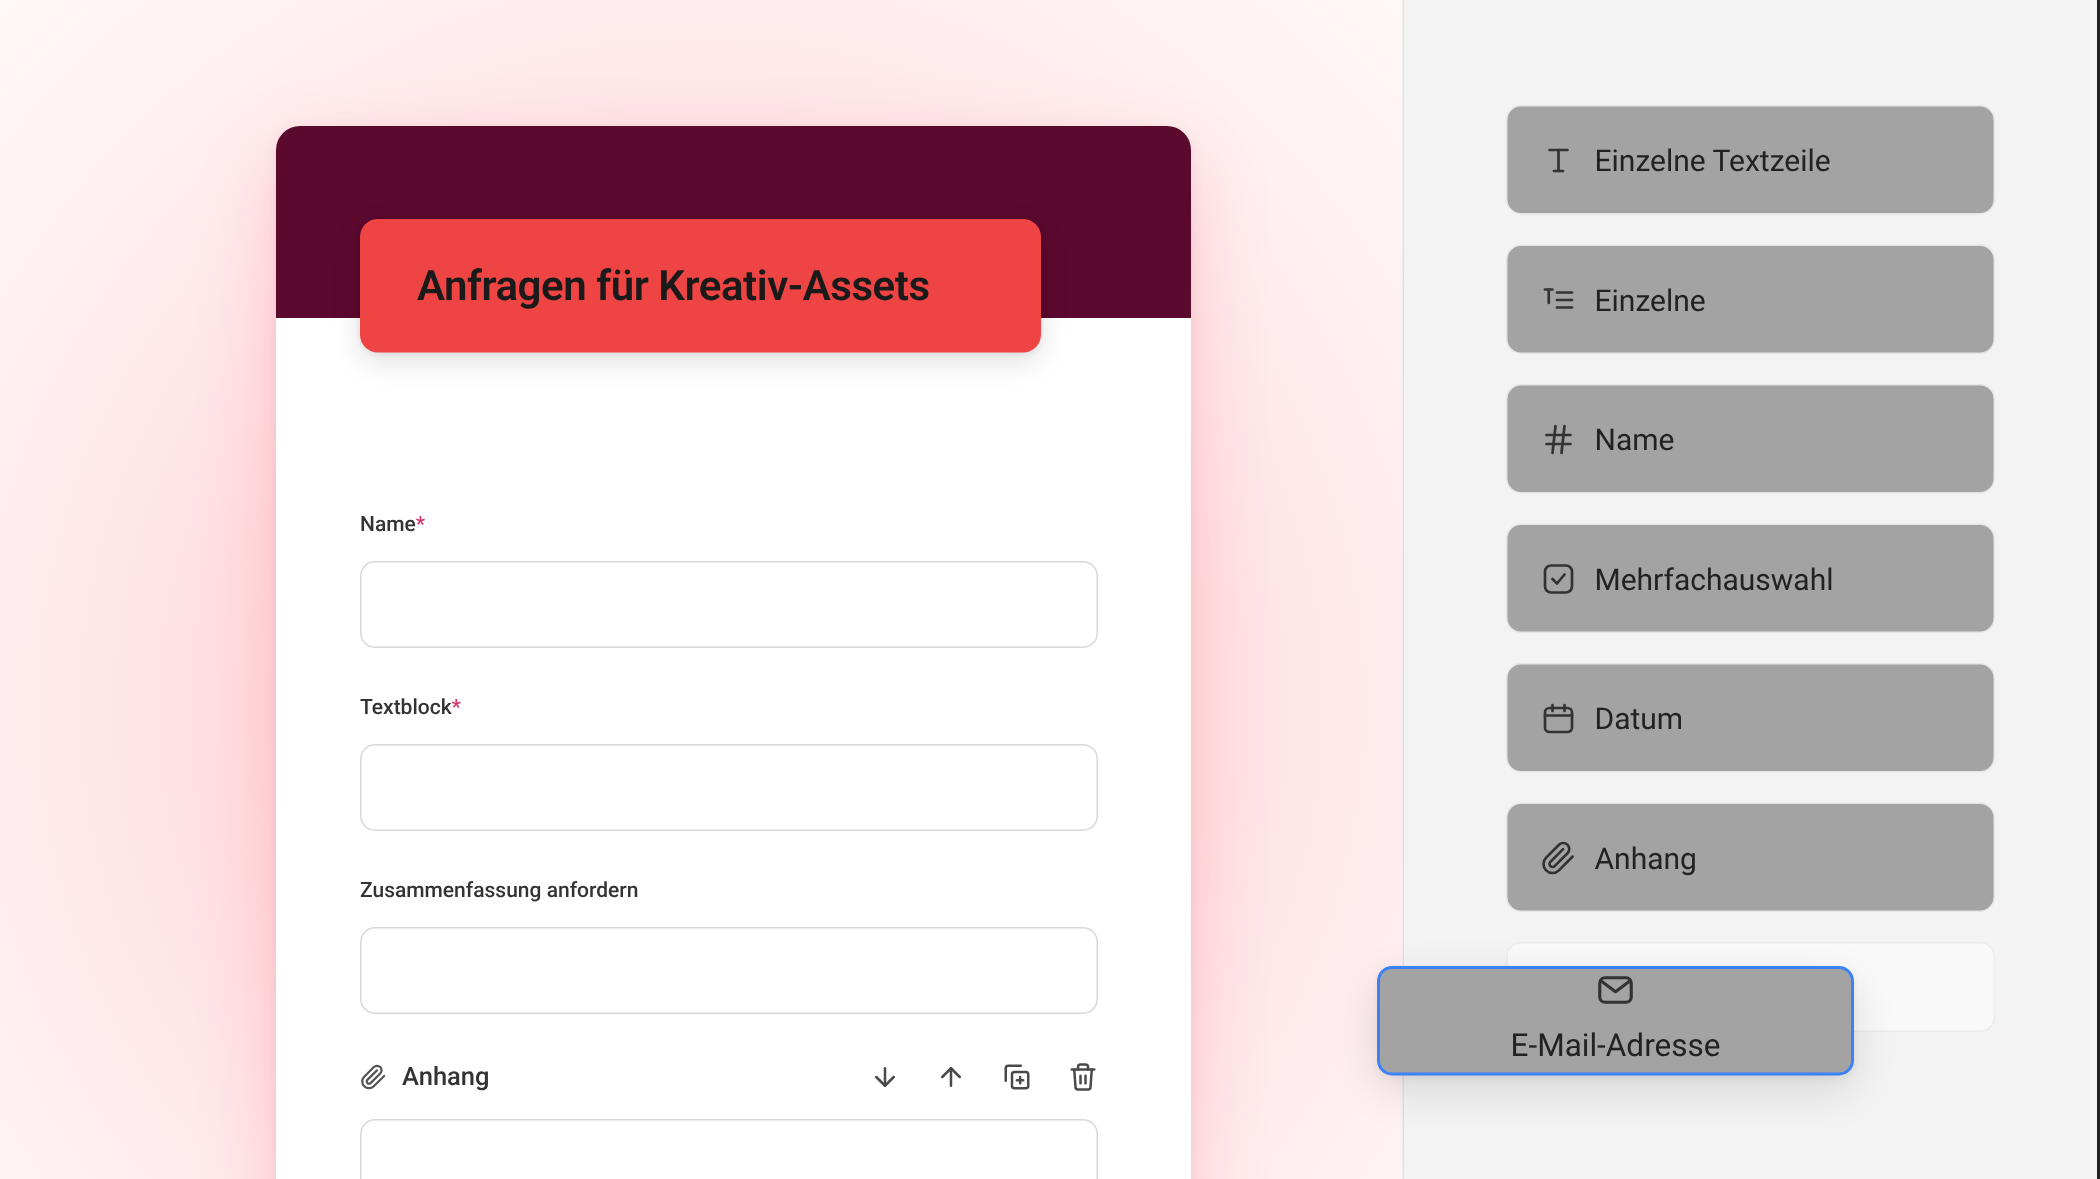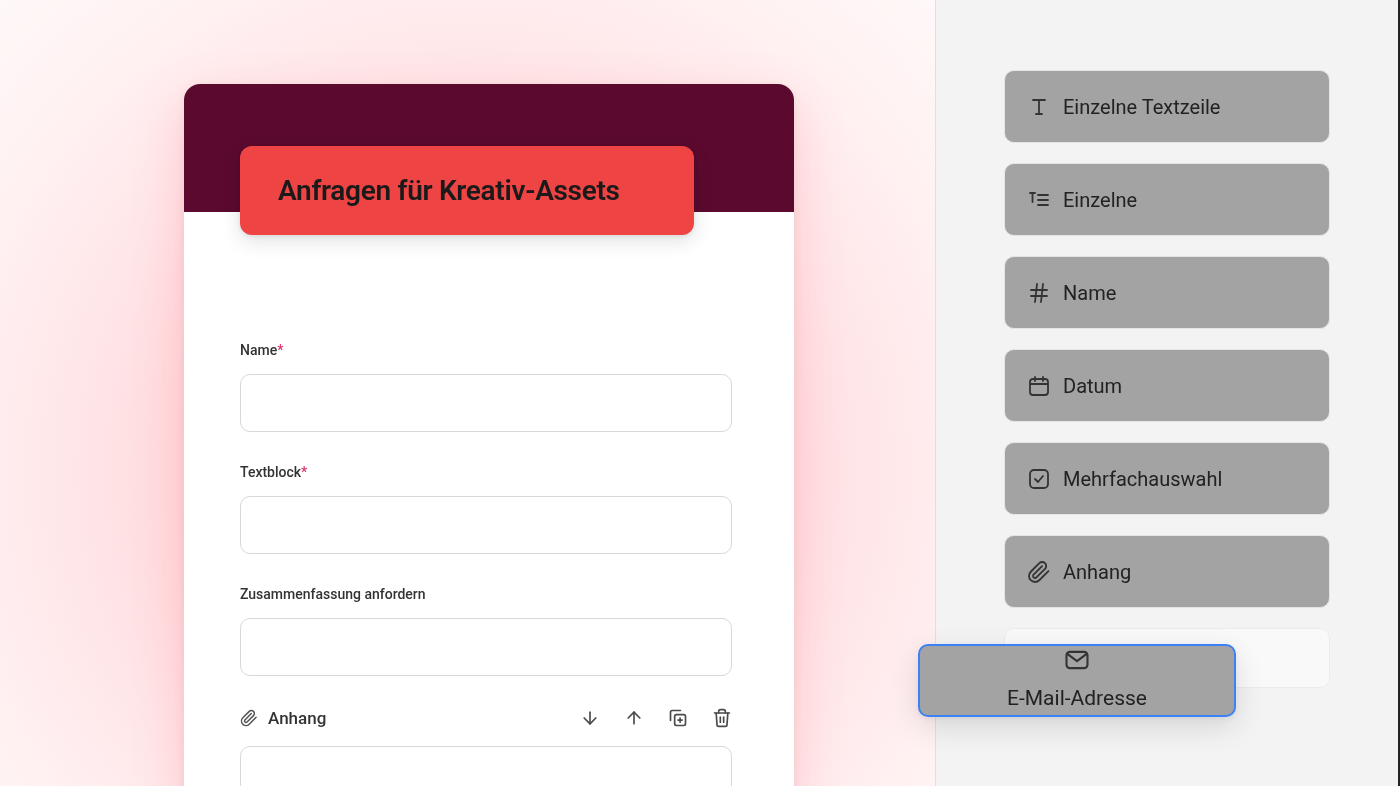--- a/index.html
+++ b/index.html
@@ -252,38 +252,38 @@
         <line x1="4" y1="15" x2="20" y2="15"></line>
         <line x1="10" y1="3" x2="8" y2="21"></line>
         <line x1="16" y1="3" x2="14" y2="21"></line>
       </svg>
     <span>Name</span>
   </div>
 
 
   <div class="component-item">
     <svg width="24" height="24" viewBox="0 0 24 24" fill="none" stroke="#333" stroke-width="1.8" stroke-linecap="round" stroke-linejoin="round">
+        <rect x="3" y="3" width="18" height="18" rx="4"></rect>
+        <polyline points="8 12 11 15 16 9"></polyline>
+      </svg>
+    <span>Mehrfachauswahl</span>
+  </div>
+
+  <div class="component-item">
+    <svg width="24" height="24" viewBox="0 0 24 24" fill="none" stroke="#333" stroke-width="1.8" stroke-linecap="round" stroke-linejoin="round">
         <rect x="3" y="5" width="18" height="16" rx="3"></rect>
         <line x1="3" y1="10" x2="21" y2="10"></line>
         <line x1="8" y1="3" x2="8" y2="7"></line>
         <line x1="16" y1="3" x2="16" y2="7"></line>
       </svg>
     <span>Datum</span>
   </div>
 
   <div class="component-item">
     <svg width="24" height="24" viewBox="0 0 24 24" fill="none" stroke="#333" stroke-width="1.8" stroke-linecap="round" stroke-linejoin="round">
-        <rect x="3" y="3" width="18" height="18" rx="4"></rect>
-        <polyline points="8 12 11 15 16 9"></polyline>
-      </svg>
-    <span>Mehrfachauswahl</span>
-  </div>
-
-  <div class="component-item">
-    <svg width="24" height="24" viewBox="0 0 24 24" fill="none" stroke="#333" stroke-width="1.8" stroke-linecap="round" stroke-linejoin="round">
         <path d="m21.44 11.05-9.19 9.19a6 6 0 0 1-8.49-8.49l8.57-8.57A4 4 0 1 1 18 8.84l-8.59 8.57a2 2 0 0 1-2.83-2.83l8.49-8.48"></path>
       </svg>
     <span>Anhang</span>
   </div>
 
   <div class="placeholder-slot"></div>
 
   <div class="component-item dragging" style="top:644px;flex-direction:column;">
     <svg width="28" height="28" viewBox="0 0 24 24" fill="none" stroke="#333" stroke-width="1.8" stroke-linecap="round" stroke-linejoin="round">
         <rect x="3" y="5" width="18" height="14" rx="3"></rect>

